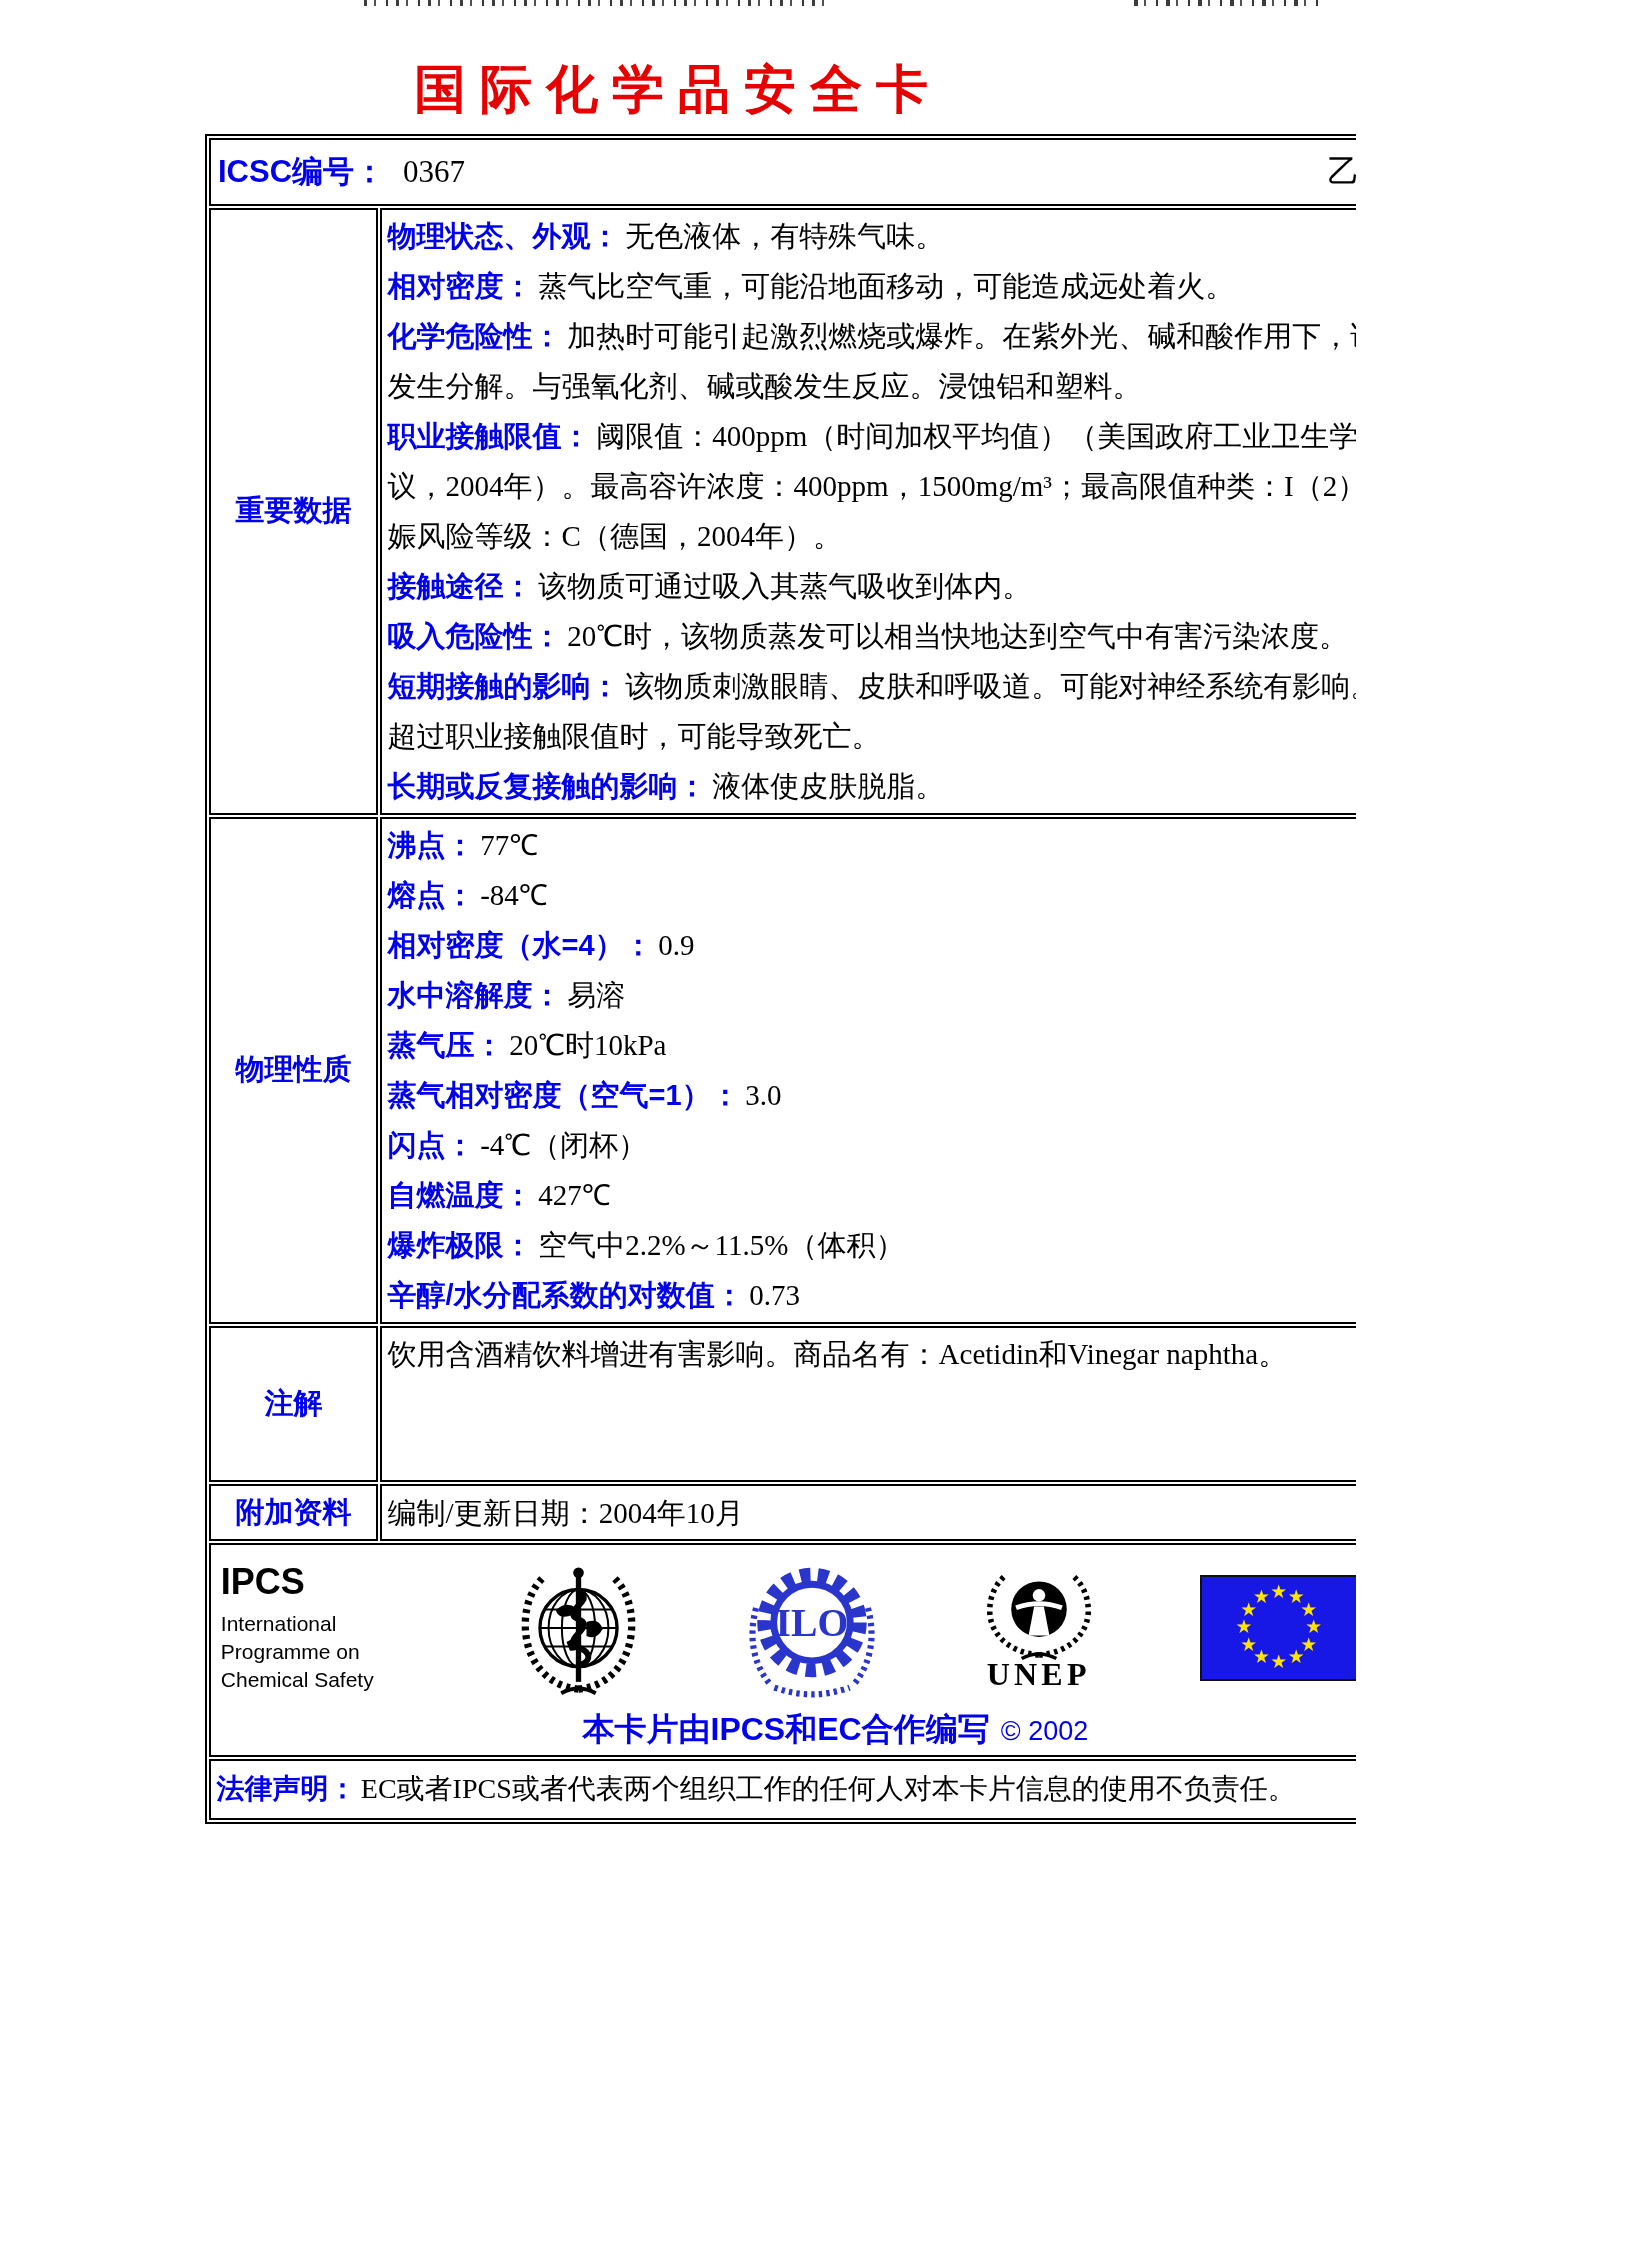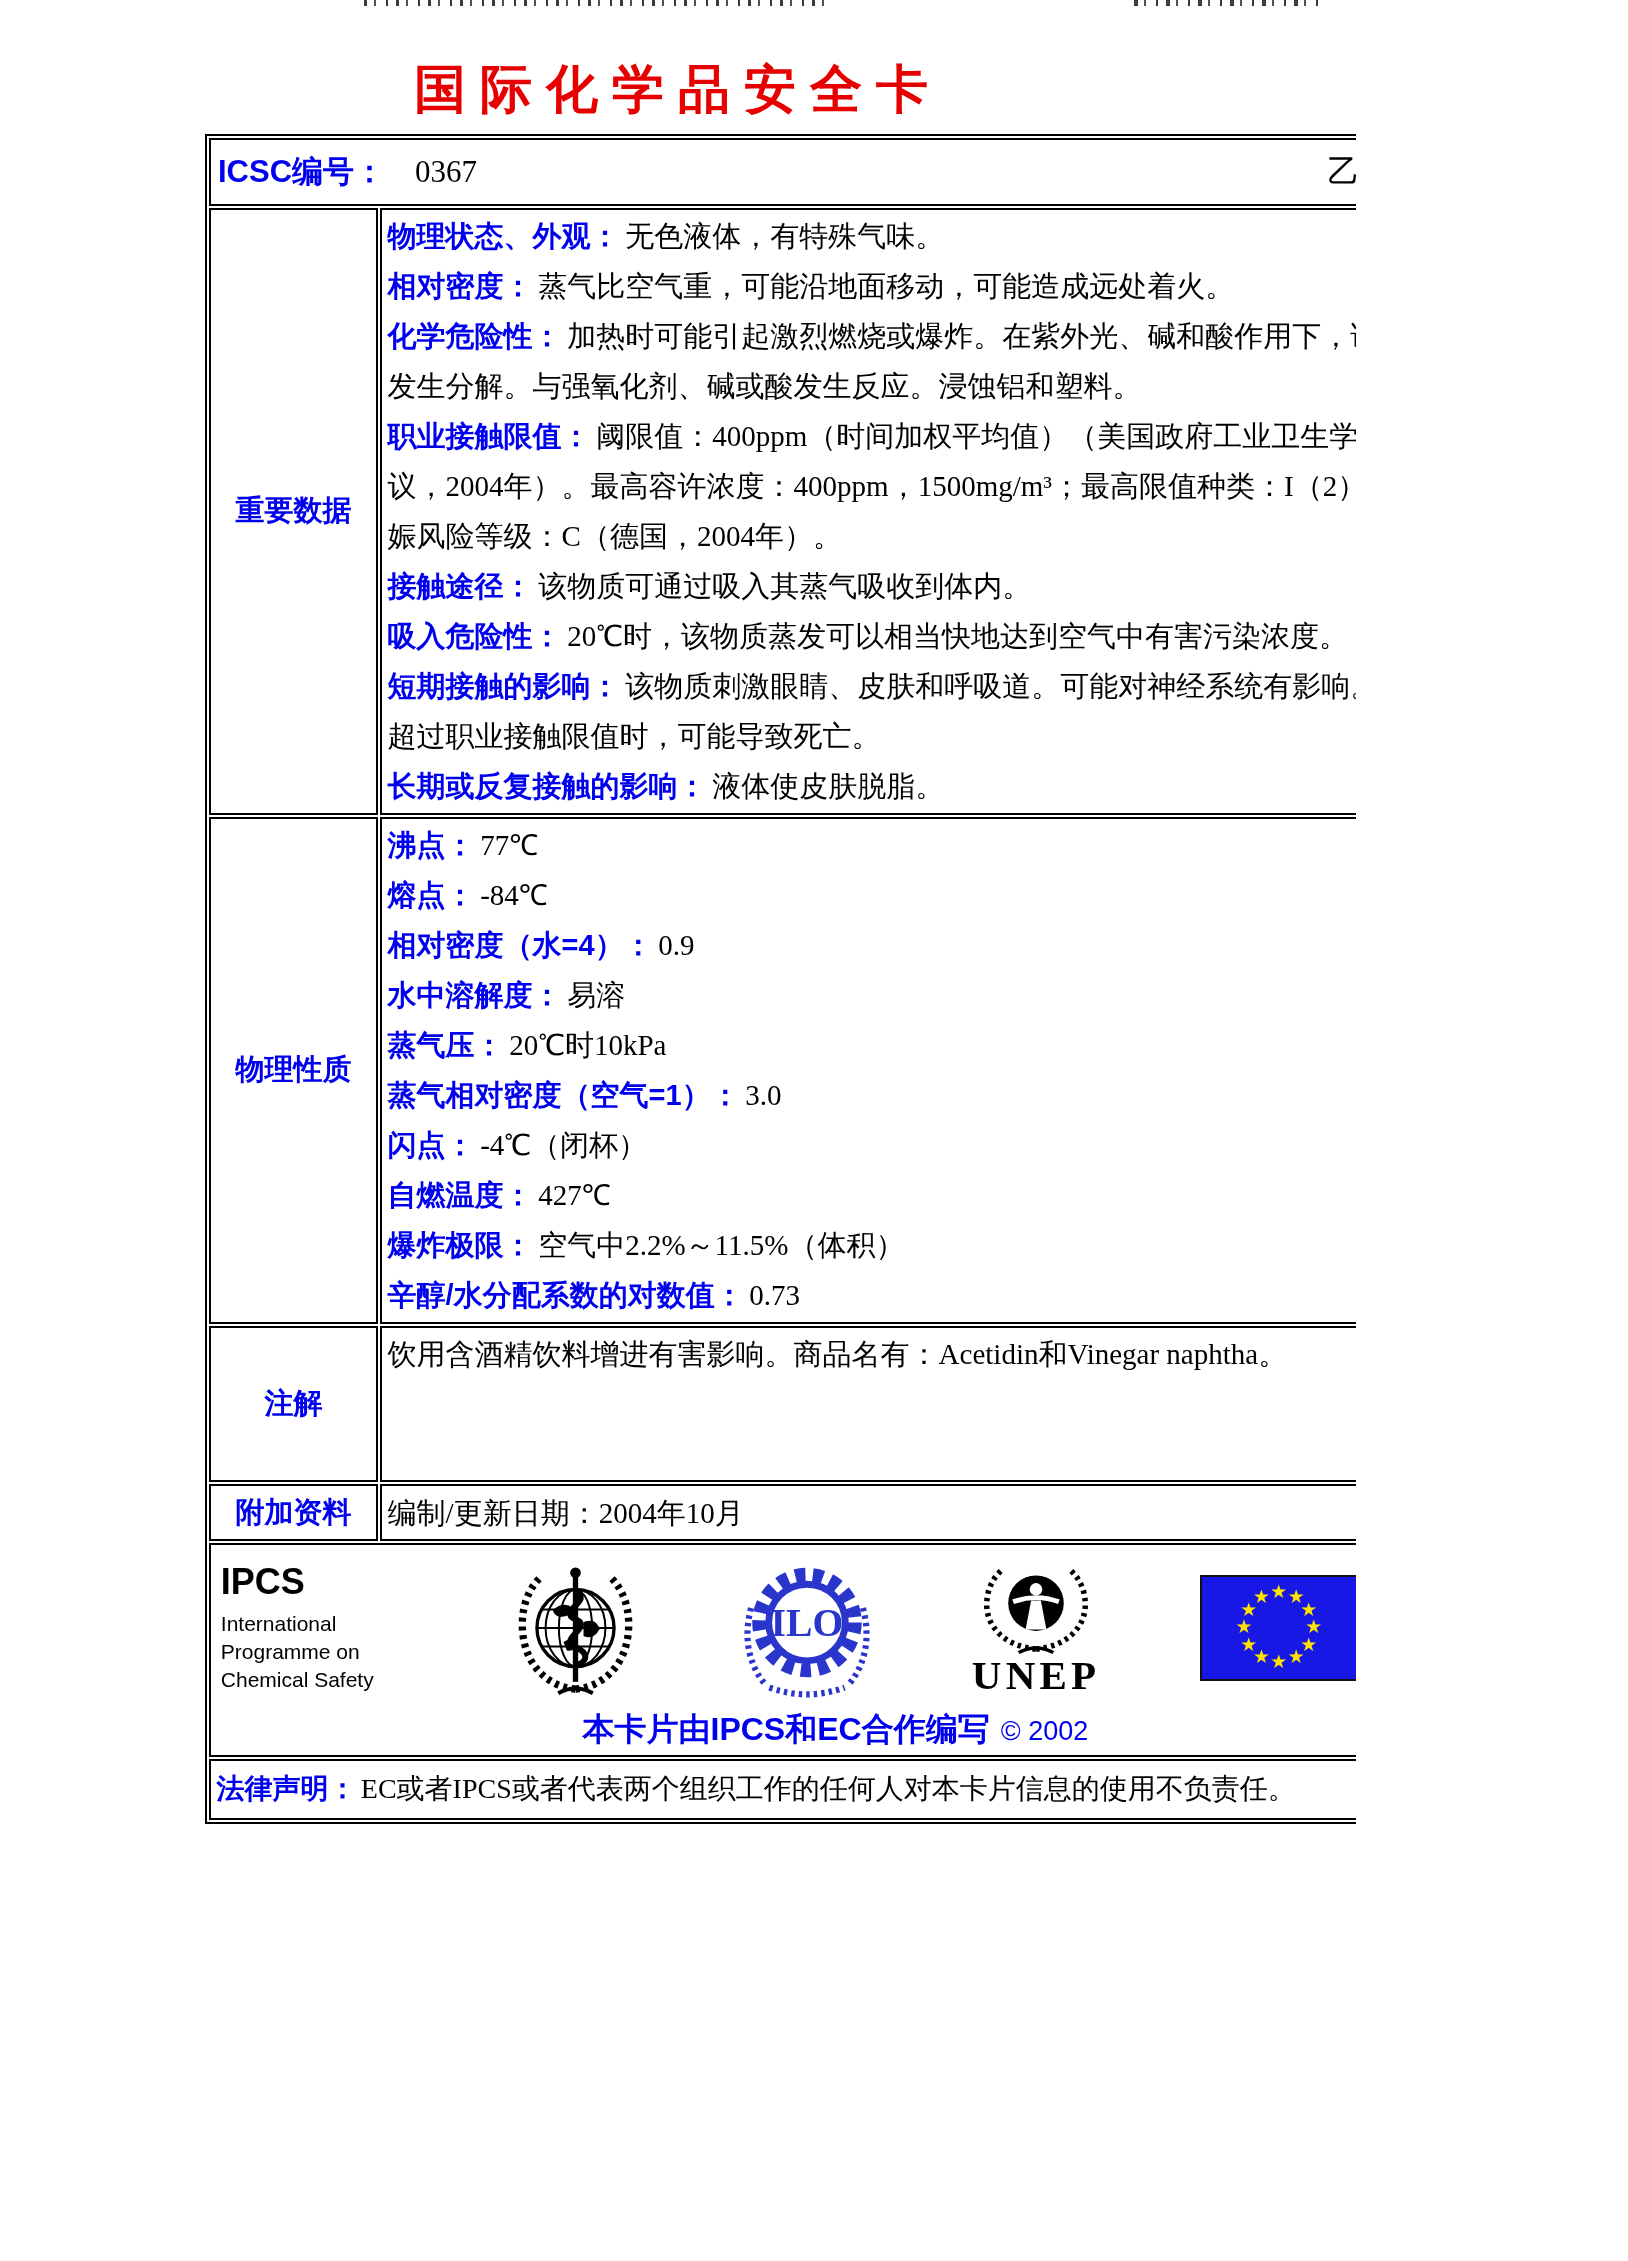--- a/index.html
+++ b/index.html
@@ -44,35 +44,35 @@
   }
   .content-cell { vertical-align:top; padding:1.4px 5.6px; }
   .item { margin:0; font-size:29px; line-height:50px; word-break:break-word; }
   .k { color:#0000ee; font-family:"Liberation Sans", sans-serif; font-weight:bold; margin-right:5.6px; }
   .v { color:#000; }
 
   .row-header td { height:64px; }
   .hdr-cell { vertical-align:middle; padding:0 1.4px 0 7px; }
   .hdr-flex { display:flex; justify-content:space-between; align-items:center; }
   .hdr-label { color:#0000ee; font-family:"Liberation Sans", sans-serif; font-weight:bold; font-size:31px; }
-  .hdr-num { font-size:31px; margin-left:30px; }
+  .hdr-num { font-size:31px; margin-left:18px; }
   .hdr-right { font-size:32px; }
 
   .row-env .content-cell { height:111px; }
   .row-notes .content-cell { height:150px; }
   .row-add td { height:41px; }
   .row-add .content-cell { vertical-align:middle; }
 
   .row-logos td { height:185px; vertical-align:top; padding:9.8px 7px 2.8px 9.8px; }
   .logos { display:flex; justify-content:space-between; align-items:center; padding-right:91px; }
   .ipcs-block { width:189px; font-family:"Liberation Sans", sans-serif; color:#000; }
   .ipcs-title { font-weight:bold; font-size:36px; margin-bottom:7px; }
   .ipcs-line { font-size:21px; line-height:28px; }
   .unep-block { display:flex; flex-direction:column; align-items:center; }
-  .unep-text { font-family:"Liberation Serif", serif; font-weight:bold; font-size:41px; letter-spacing:4.2px; margin-top:-4.2px; }
+  .unep-text { font-family:"Liberation Serif", serif; font-weight:bold; font-size:32px; letter-spacing:4.2px; margin-top:-4.2px; }
   .eu-flag { position:relative; width:155px; height:102px; background:#1717e6; border:2.1px solid #101010; }
   .credit-line { text-align:center; margin-top:7px; }
   .credit { color:#0000ee; font-family:"Liberation Sans", sans-serif; font-weight:bold; font-size:32px; }
   .copyright { color:#0000ee; font-family:"Liberation Sans", sans-serif; font-size:27px; margin-left:11.2px; }
 
   .row-legal td { height:57px; vertical-align:middle; padding:0 5.6px; }
   .legal-label { color:#0000ee; font-family:"Liberation Sans", sans-serif; font-weight:bold; font-size:28px; margin-right:4.2px; }
   .legal-text { font-size:28px; }
 
   svg .blk-s { stroke:#000; fill:none; }

